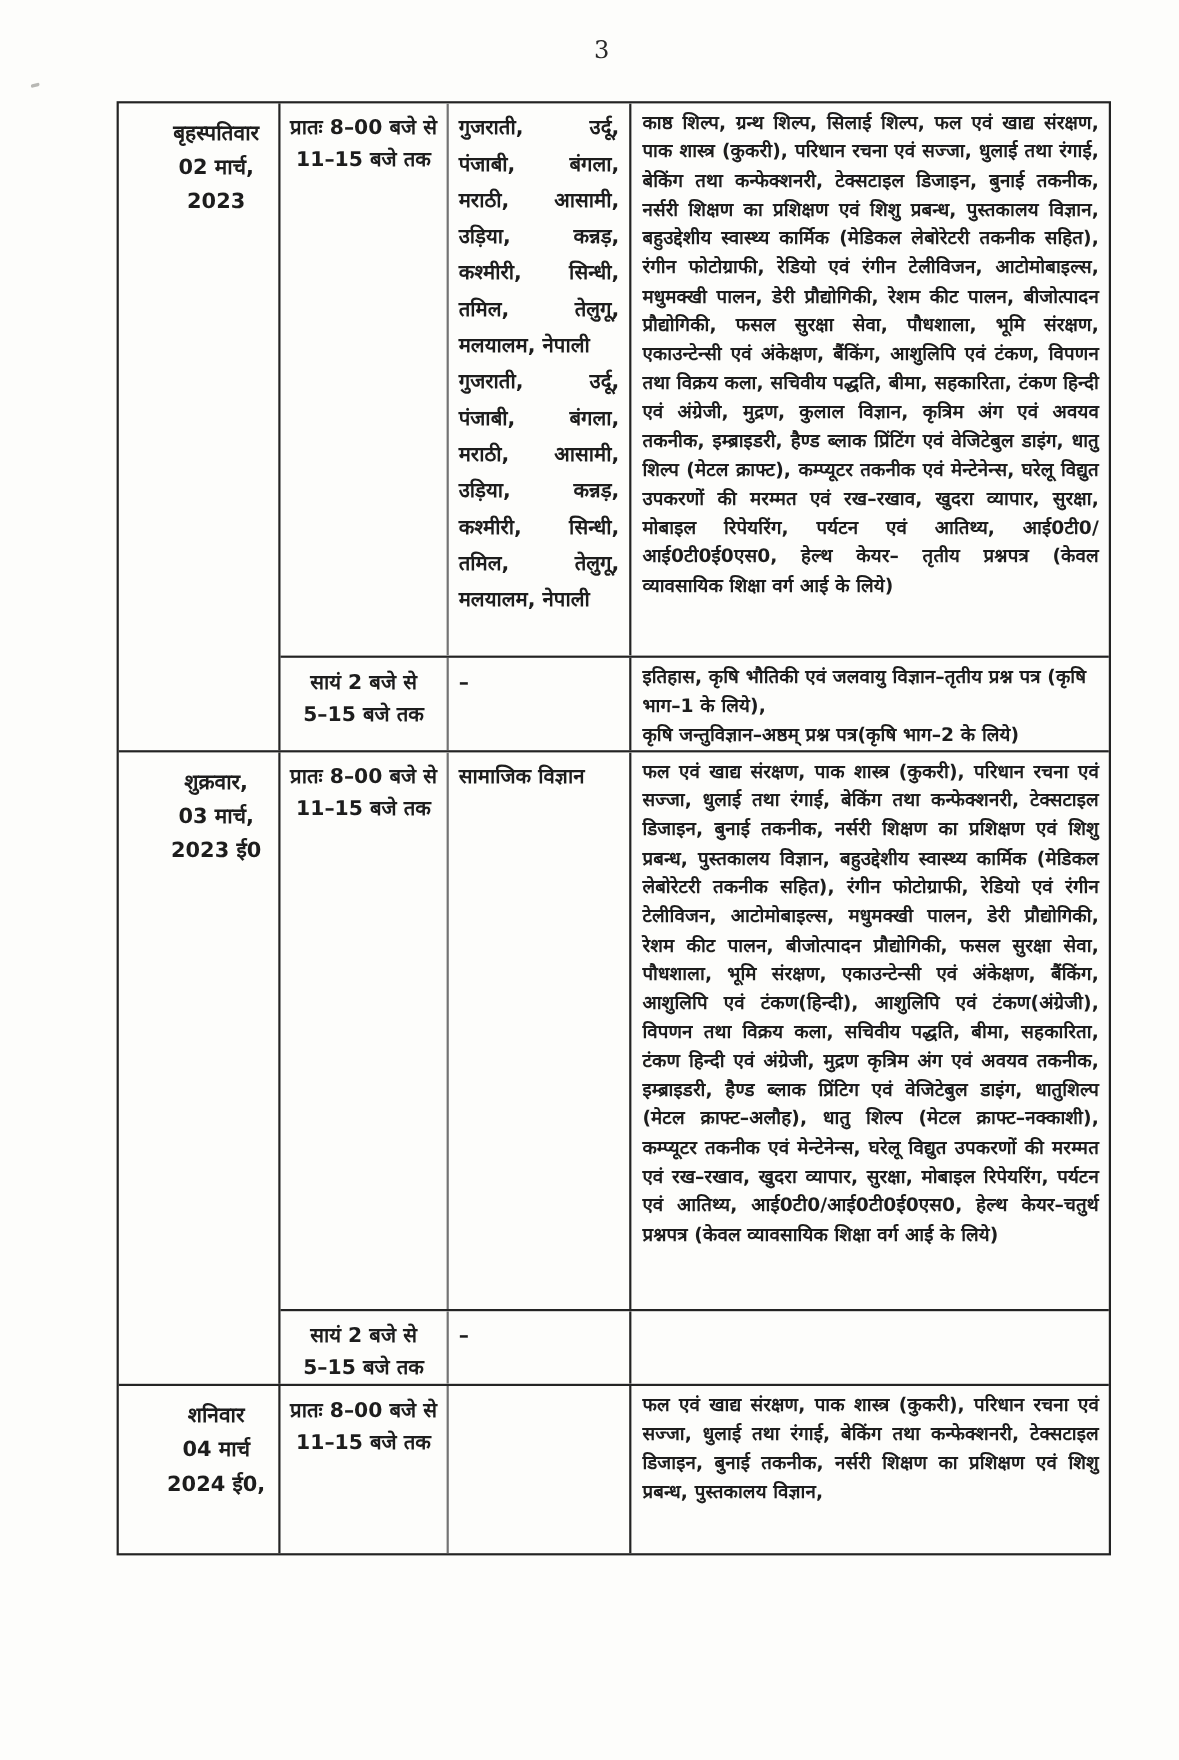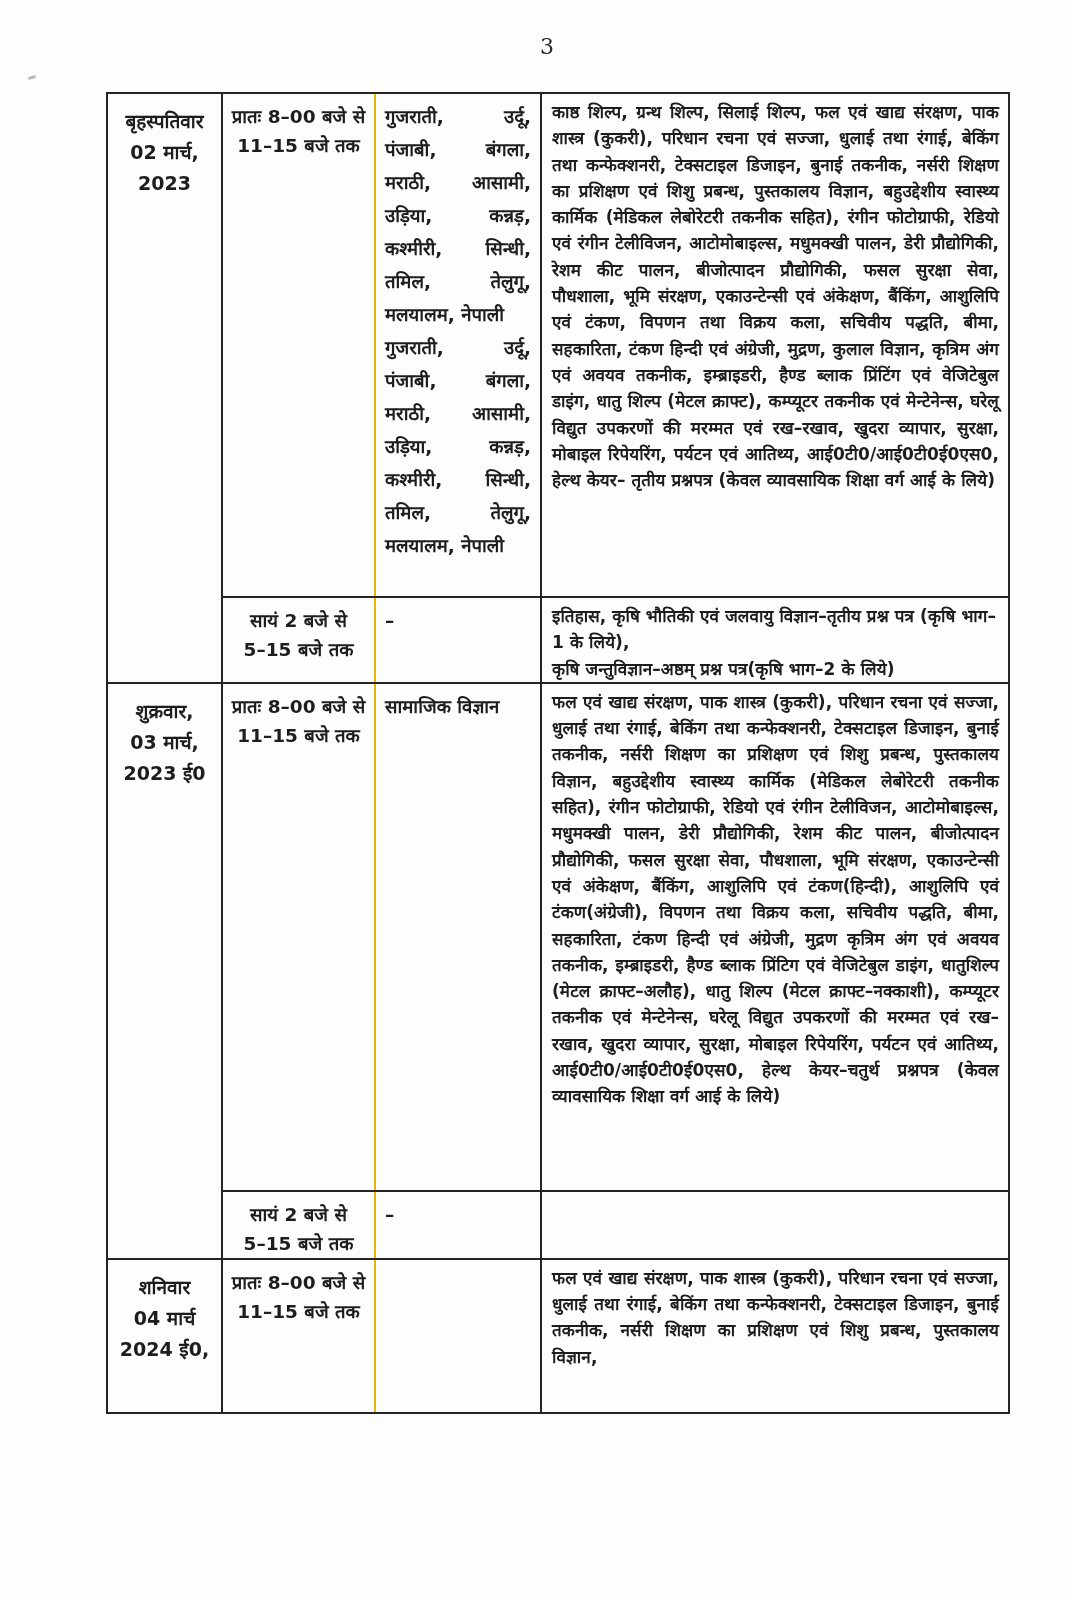--- a/index.html
+++ b/index.html
@@ -22,36 +22,36 @@
     width:8px; height:3px; background:#9a9a96;
     transform:rotate(-15deg); border-radius:2px; opacity:.7;
   }
   .exam-table {
     position:absolute; left:106px; top:92px;
     width:904px; height:1322px;
     border:2.5px solid #242424;
     background:#fdfdfb;
     display:flex; flex-direction:column;
   }
-  .day-row { display:flex; border-bottom:2px solid #242424; }
+  .day-row { display:flex; border-bottom:2px solid #242424;padding-left:32px; }
   .day-row:last-child { border-bottom:none; flex:1; }
   .day-cell {
     width:115px; flex:none;
     border-right:2px solid #242424;
     text-align:center;
     padding-top:12px;
     font-size:19px; line-height:31px; font-weight:700;
     white-space:pre-line;
   }
   .sessions { flex:1; display:flex; flex-direction:column; min-width:0; }
   .session { display:flex; border-bottom:2px solid #242424; overflow:hidden; }
   .session:last-child { border-bottom:none; flex:1; }
   .time-cell {
     width:153px; flex:none;
-    border-right:2px solid #eab308;
+    border-right:2px solid #737373;
     text-align:center;
     padding:8px 4px 0 4px;
     font-size:18.5px; line-height:29px; font-weight:700;
     white-space:pre-line;
   }
   .subject-cell {
     width:166px; flex:none;
     border-right:2px solid #242424;
     padding:6px 9px 0 9px;
     font-size:18.5px; line-height:33px; font-weight:700;

